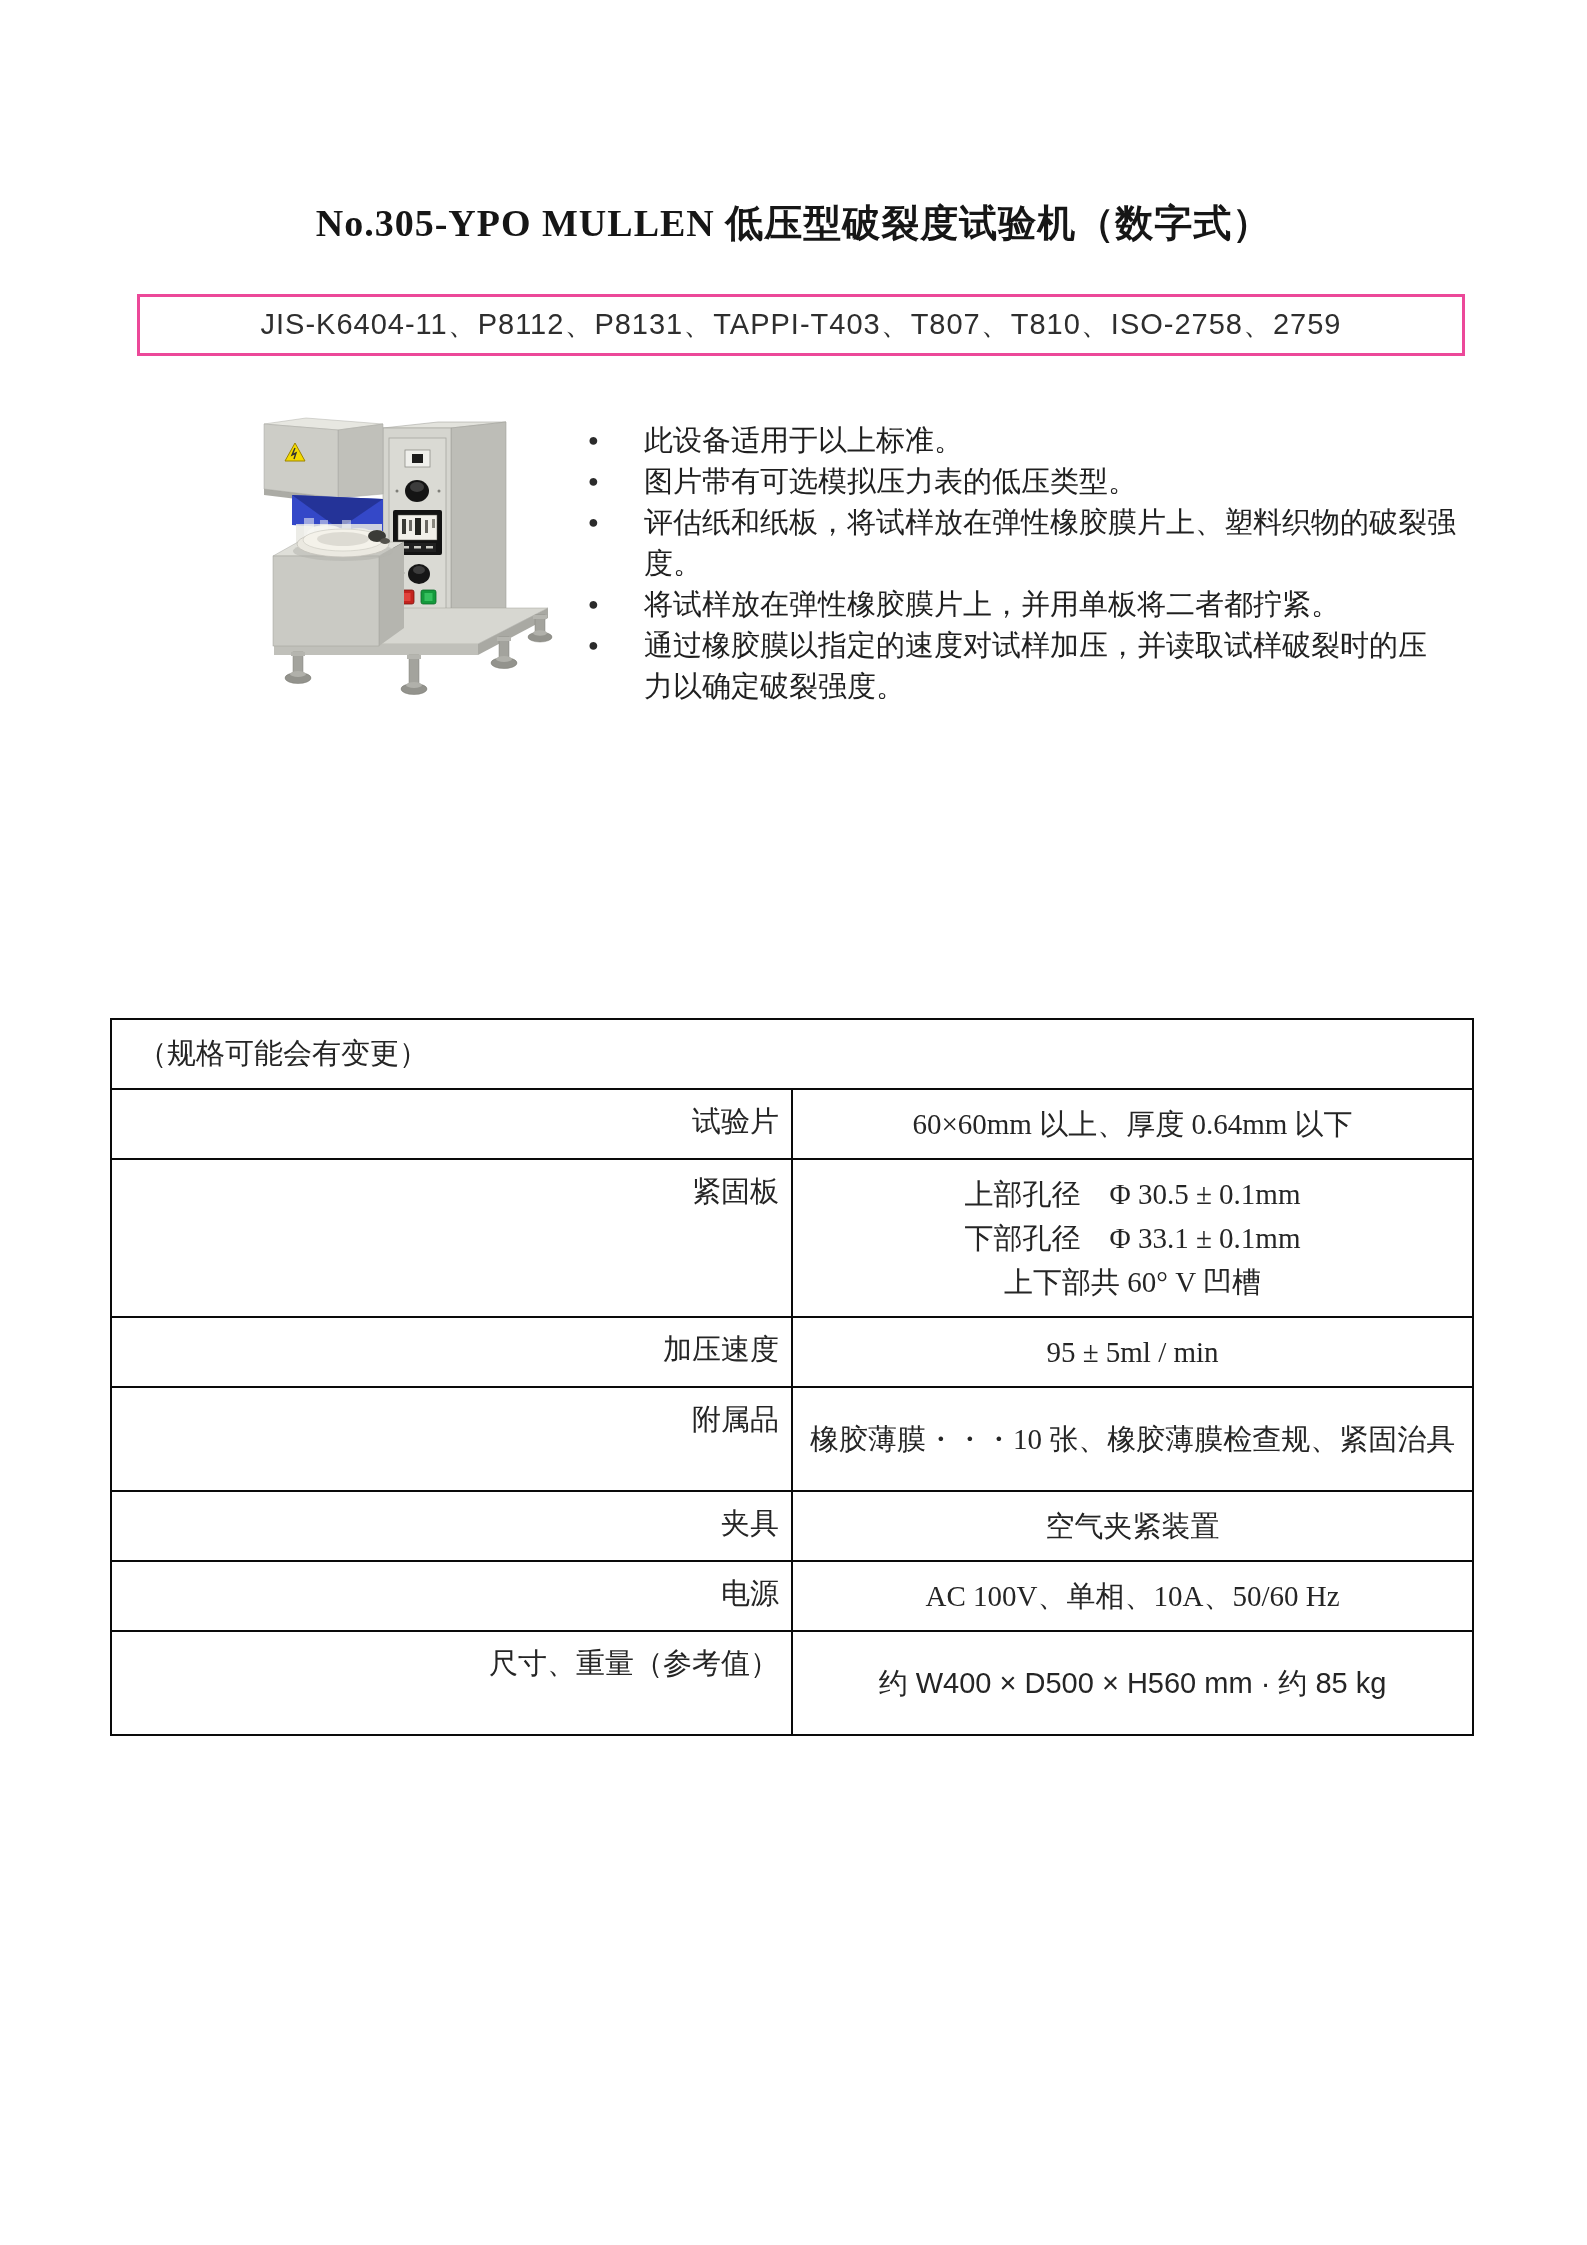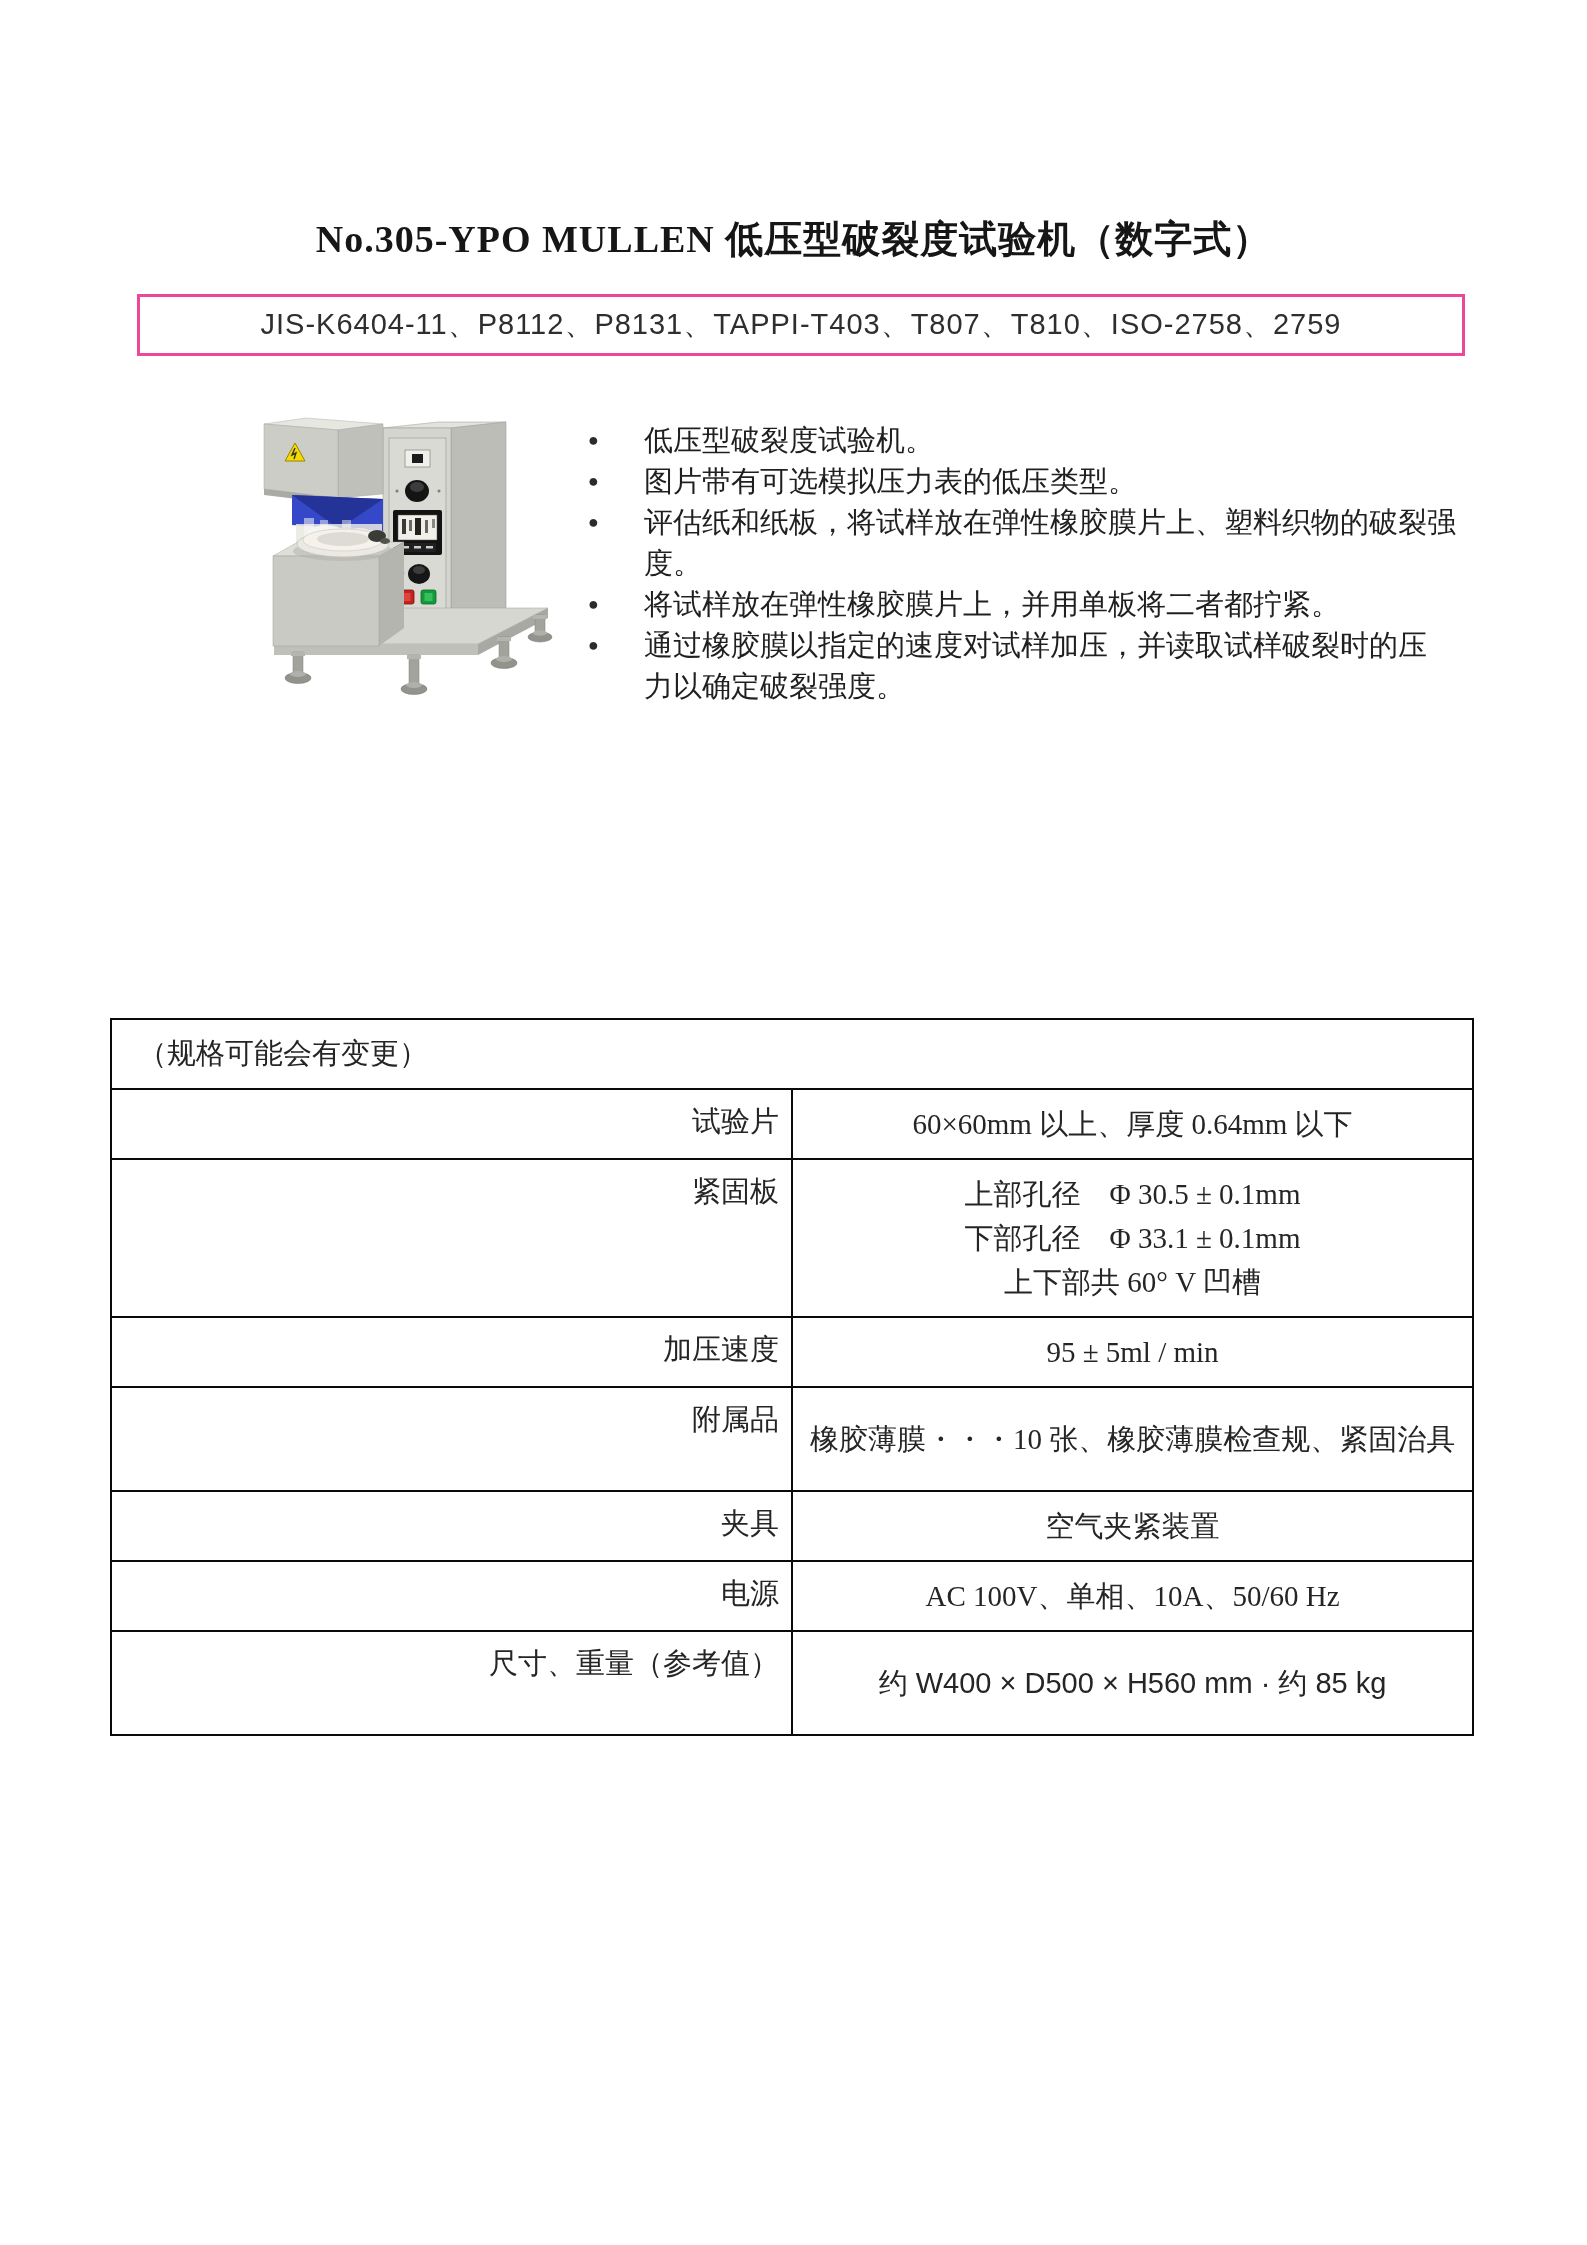--- a/index.html
+++ b/index.html
@@ -1,21 +1,21 @@
 <!DOCTYPE html>
 <html><head>
 <meta charset="utf-8">
 <style>
   html,body{margin:0;padding:0;background:#ffffff;}
   .page{
     position:relative;width:1587px;height:2245px;background:#ffffff;
     font-family:"Liberation Serif","DejaVu Serif",serif;color:#1f1f1f;overflow:hidden;
   }
   .title{
-    position:absolute;left:0;right:0;top:214px;text-align:center;
+    position:absolute;left:0;right:0;top:198px;text-align:center;
     font-size:38px;font-weight:600;letter-spacing:1px;color:#161616;
   }
   .standards-box{
     position:absolute;left:137px;top:294px;width:1322px;height:56px;
     border:3px solid #ec4899;display:flex;align-items:center;justify-content:center;
     font-family:"Liberation Sans","DejaVu Sans",sans-serif;
     font-size:29px;letter-spacing:1px;color:#2e2e2e;
   }
   .machine-fig{position:absolute;left:246px;top:394px;width:318px;height:312px;}
   .bullets{
@@ -166,21 +166,21 @@
       <ellipse cx="97" cy="146" rx="40" ry="11" fill="#f4f2ea" stroke="#d2d0c8" stroke-width="0.8"></ellipse>
       <ellipse cx="97" cy="145" rx="26" ry="7" fill="#dddbd3"></ellipse>
       <ellipse cx="131" cy="142" rx="9" ry="6" fill="#3b3b37"></ellipse>
       <ellipse cx="139" cy="147" rx="5" ry="3" fill="#55534d"></ellipse>
     </g>
   </svg>
 
   <ul class="bullets">
     <li>
       <span class="b-dot">●</span>
-      <span class="b-text">低压型破裂度试验机。</span>
+      <span class="b-text">此设备适用于以上标准。</span>
     </li>
     <li>
       <span class="b-dot">●</span>
       <span class="b-text">图片带有可选模拟压力表的低压类型。</span>
     </li>
     <li>
       <span class="b-dot">●</span>
       <span class="b-text">评估纸和纸板，将试样放在弹性橡胶膜片上、塑料织物的破裂强度。</span>
     </li>
     <li>

